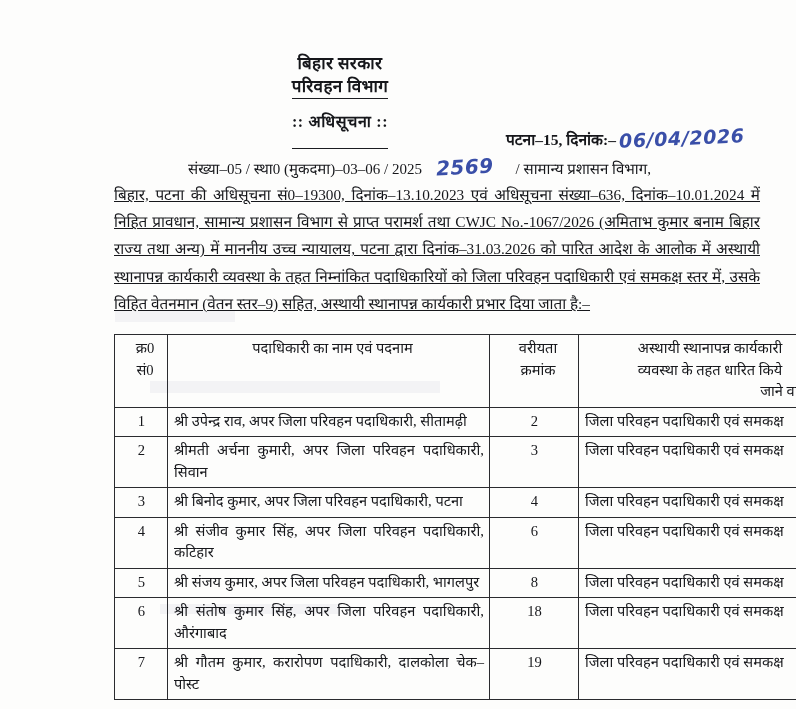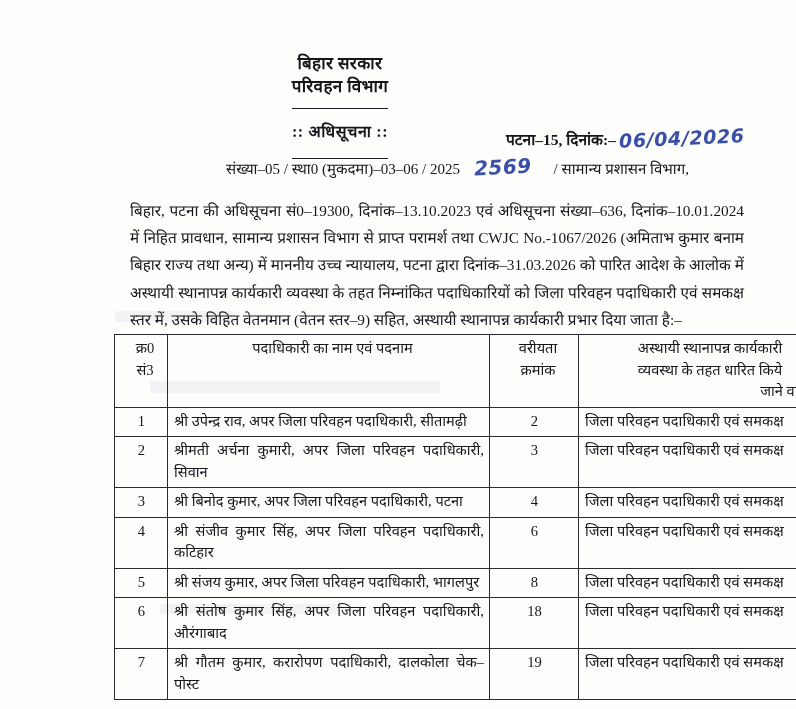--- a/index.html
+++ b/index.html
@@ -32,21 +32,21 @@
   .hdr-line1, .hdr-line2 {
     font-size: 17px;
     font-weight: 700;
     line-height: 23px;
     letter-spacing: 0.4px;
     white-space: nowrap;
   }
   .hdr-line2 {
     display: inline-block;
     border-bottom: 1.4px solid #1b1c20;
-    padding-bottom: 10px;
+    padding-bottom: 0;
   }
   .hdr-sub {
     margin-top: 11px;
     font-size: 16px;
     font-weight: 700;
     display: inline-block;
     border-bottom: 1.3px solid #1b1c20;
     padding-bottom: 16px;
     letter-spacing: 0.6px;
   }
@@ -76,21 +76,21 @@
   .memoline {
     position: absolute;
     top: 155px;
     left: 114px;
     width: 644px;
     font-size: 15px;
     white-space: nowrap;
   }
   .memo-no {
     display: inline-block;
-    margin-left: 112px;
+    margin-left: 74px;
   }
   .memo-ink {
     font-family: "DejaVu Sans", sans-serif;
     color: #3a4fa8;
     font-size: 20px;
     font-style: italic;
     font-weight: 600;
     letter-spacing: 0.5px;
     display: inline-block;
     margin-left: 14px;
@@ -104,24 +104,25 @@
   
   .body {
     position: absolute;
     top: 181px;
     left: 114px;
     width: 646px;
     font-size: 15.3px;
     line-height: 27.2px;
   }
   .body p {
-    margin: 16px;
+    margin: 0;
     text-align: justify;
     text-align-last: left;
     text-justify: inter-word;
+    text-decoration: underline;
   }
 
   
   .tbl-wrap {
     position: absolute;
     left: 114px;
     top: 334px;
     width: 645px;
   }
   table.grid {
@@ -190,21 +191,21 @@
   <div class="body">
     <p>बिहार, पटना की अधिसूचना सं0–19300, दिनांक–13.10.2023 एवं अधिसूचना संख्या–636, दिनांक–10.01.2024 में निहित प्रावधान, सामान्य प्रशासन विभाग से प्राप्त परामर्श तथा CWJC No.-1067/2026 (अमिताभ कुमार बनाम बिहार राज्य तथा अन्य) में माननीय उच्च न्यायालय, पटना द्वारा दिनांक–31.03.2026 को पारित आदेश के आलोक में अस्थायी स्थानापन्न कार्यकारी व्यवस्था के तहत निम्नांकित पदाधिकारियों को जिला परिवहन पदाधिकारी एवं समकक्ष स्तर में, उसके विहित वेतनमान (वेतन स्तर–9) सहित, अस्थायी स्थानापन्न कार्यकारी प्रभार दिया जाता है:–</p>
   </div>
 
   <div class="tbl-wrap">
     <table class="grid">
       <thead>
         <tr>
           <th class="c-sno hdr-cell-sno">
             <div>क्र0</div>
-            <div>सं3</div>
+            <div>सं0</div>
           </th>
           <th class="c-name hdr-cell-c">पदाधिकारी का नाम एवं पदनाम</th>
           <th class="c-sen">
             <div>वरीयता</div>
             <div>क्रमांक</div>
           </th>
           <th class="c-post hdr-cell-c">
             <div>अस्थायी स्थानापन्न कार्यकारी</div>
             <div>व्यवस्था के तहत धारित किये</div>
             <div class="hdr-post-last">जाने वाले पद</div>

